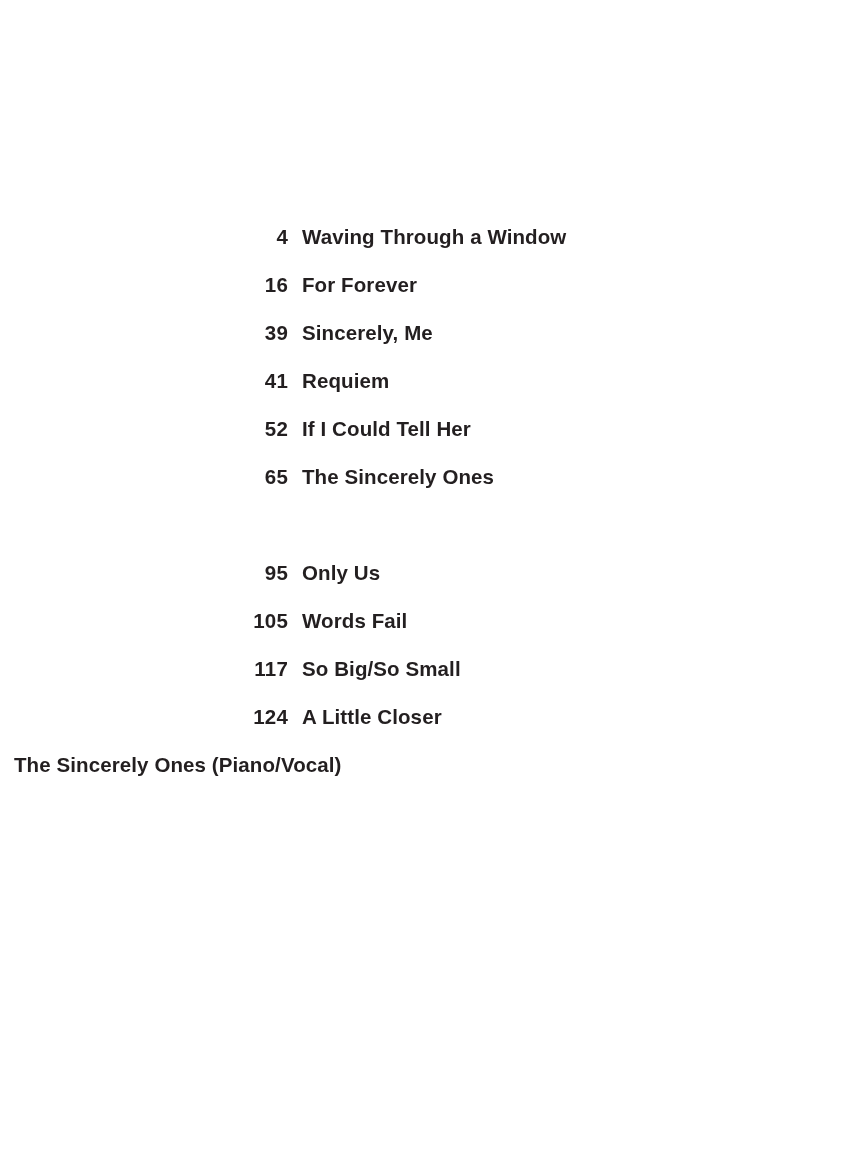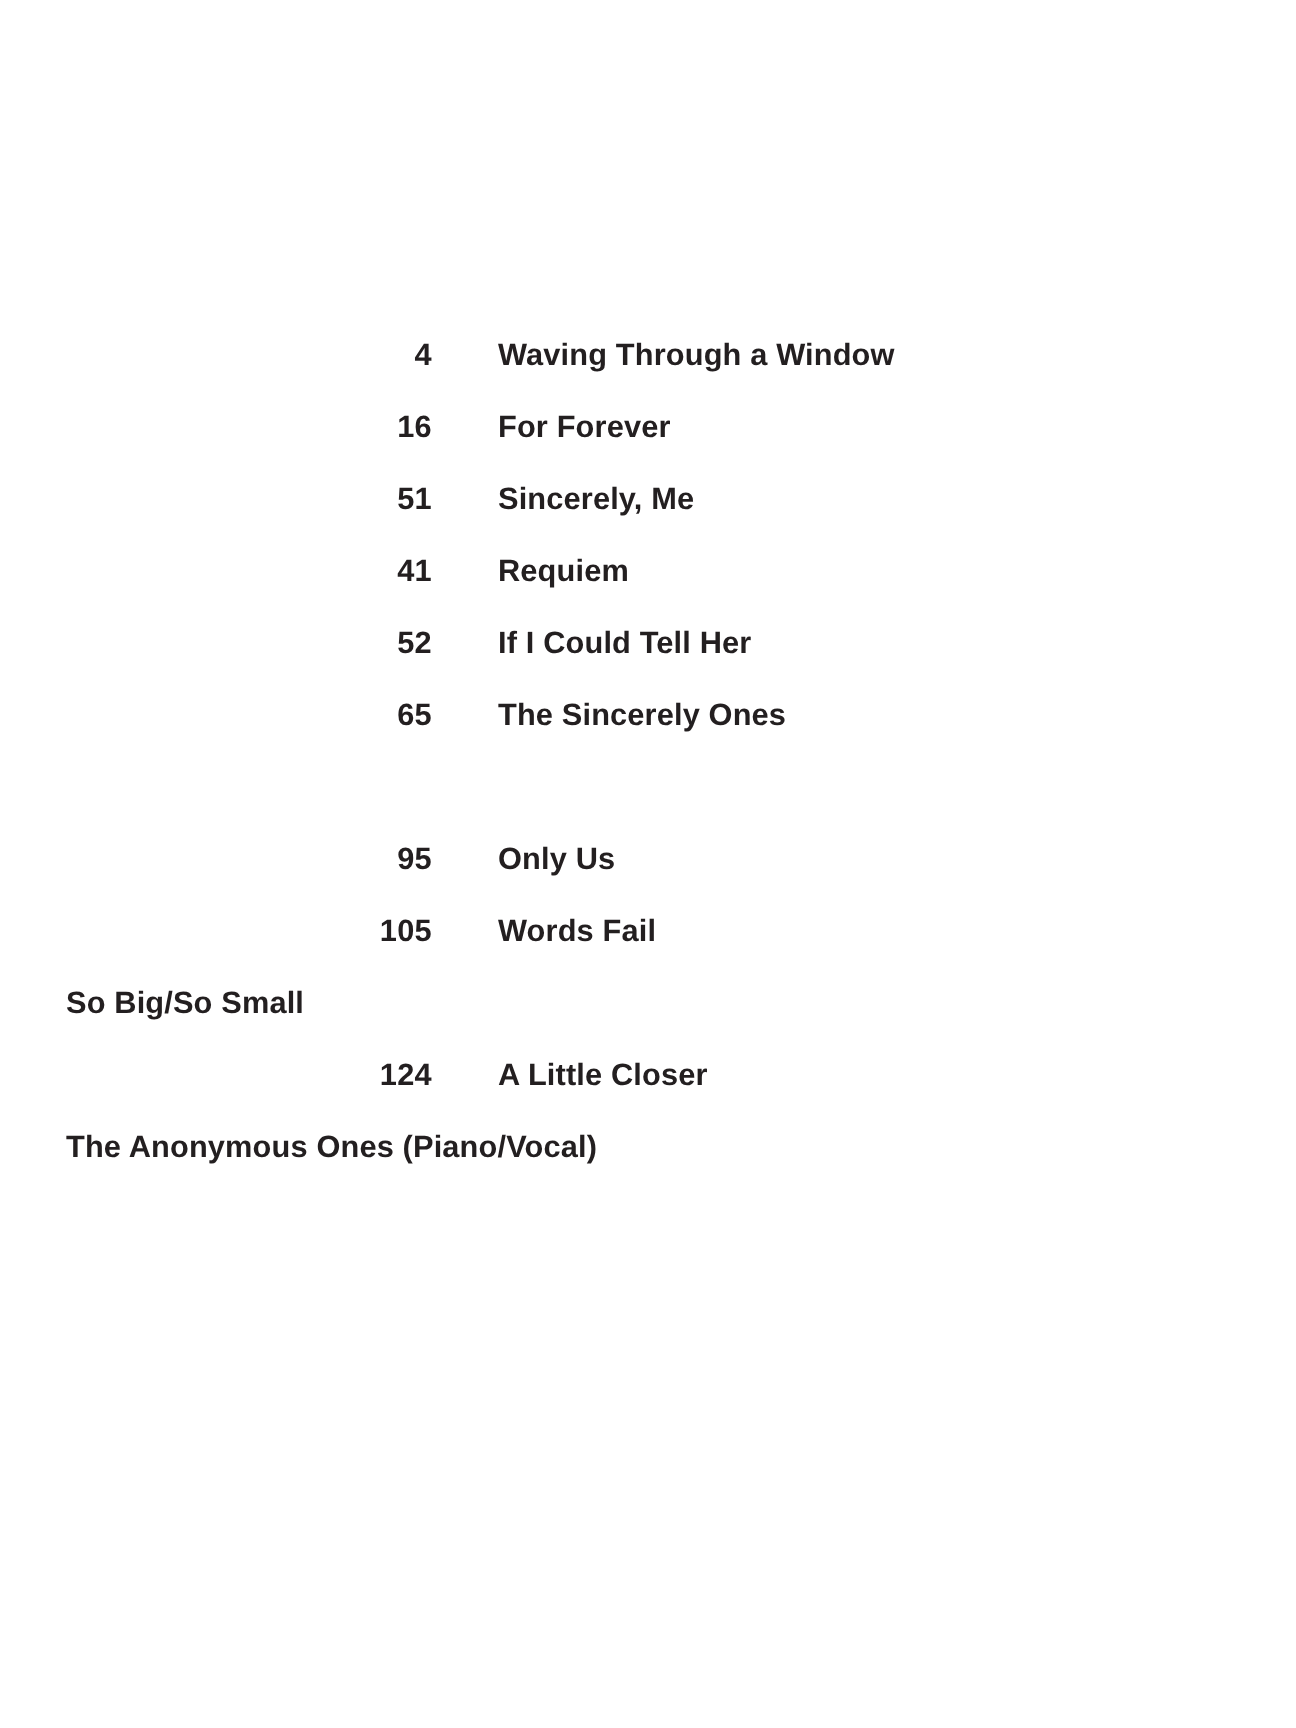--- a/index.html
+++ b/index.html
@@ -40,21 +40,21 @@
     text-align: right;
     font-size: 20.5px;
     font-weight: 700;
     letter-spacing: 0.2px;
     color: #231f20;
     padding-right: 0;
     box-sizing: border-box;
   }
 
   .toc-title {
-    margin-left: 44px;
+    margin-left: 14px;
     font-size: 20.5px;
     font-weight: 700;
     letter-spacing: 0.1px;
     color: #231f20;
     white-space: nowrap;
   }
 </style>
 </head>
 <body>
 
@@ -65,21 +65,21 @@
       <span class="toc-page">4</span>
       <span class="toc-title">Waving Through a Window</span>
     </div>
 
     <div class="toc-row">
       <span class="toc-page">16</span>
       <span class="toc-title">For Forever</span>
     </div>
 
     <div class="toc-row">
-      <span class="toc-page">51</span>
+      <span class="toc-page">39</span>
       <span class="toc-title">Sincerely, Me</span>
     </div>
 
     <div class="toc-row">
       <span class="toc-page">41</span>
       <span class="toc-title">Requiem</span>
     </div>
 
     <div class="toc-row">
       <span class="toc-page">52</span>
@@ -98,27 +98,28 @@
       <span class="toc-page">95</span>
       <span class="toc-title">Only Us</span>
     </div>
 
     <div class="toc-row">
       <span class="toc-page">105</span>
       <span class="toc-title">Words Fail</span>
     </div>
 
     <div class="toc-row">
+      <span class="toc-page">117</span>
       <span class="toc-title">So Big/So Small</span>
     </div>
 
     <div class="toc-row">
       <span class="toc-page">124</span>
       <span class="toc-title">A Little Closer</span>
     </div>
 
     <div class="toc-row">
-      <span class="toc-title">The Anonymous Ones (Piano/Vocal)</span>
+      <span class="toc-title">The Sincerely Ones (Piano/Vocal)</span>
     </div>
 
 
   </div>
 </div>
 
 </body></html>

